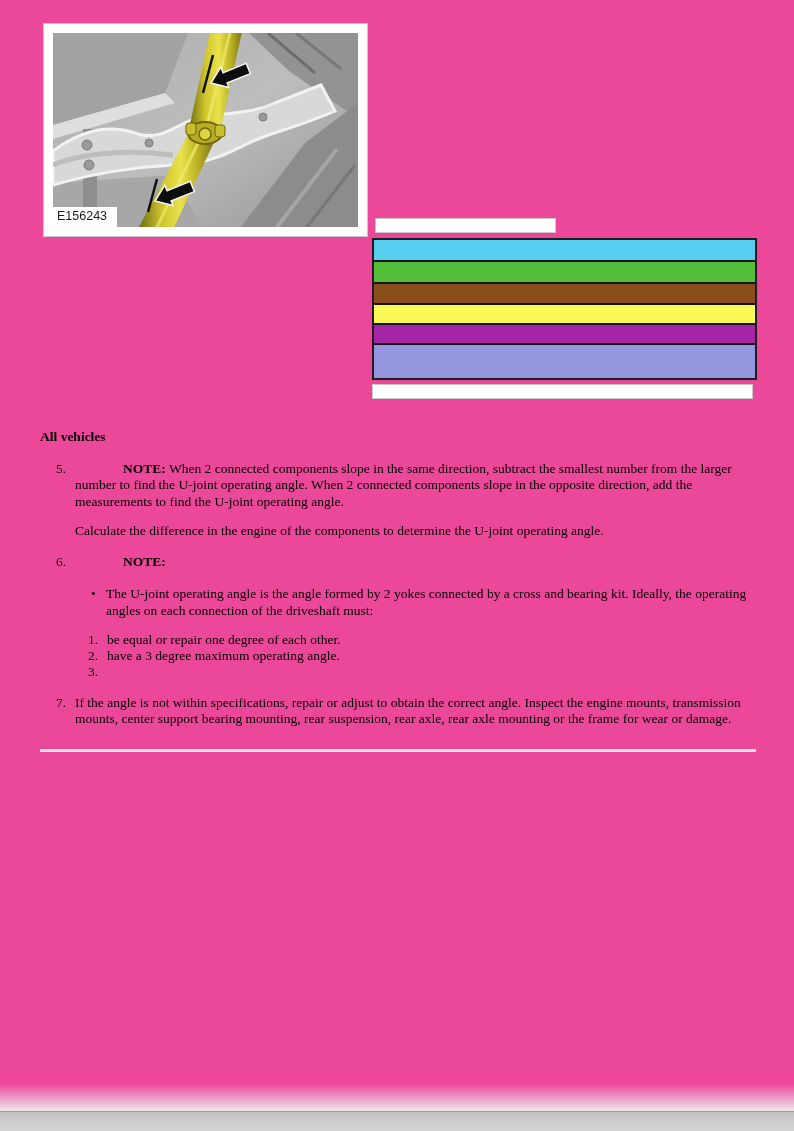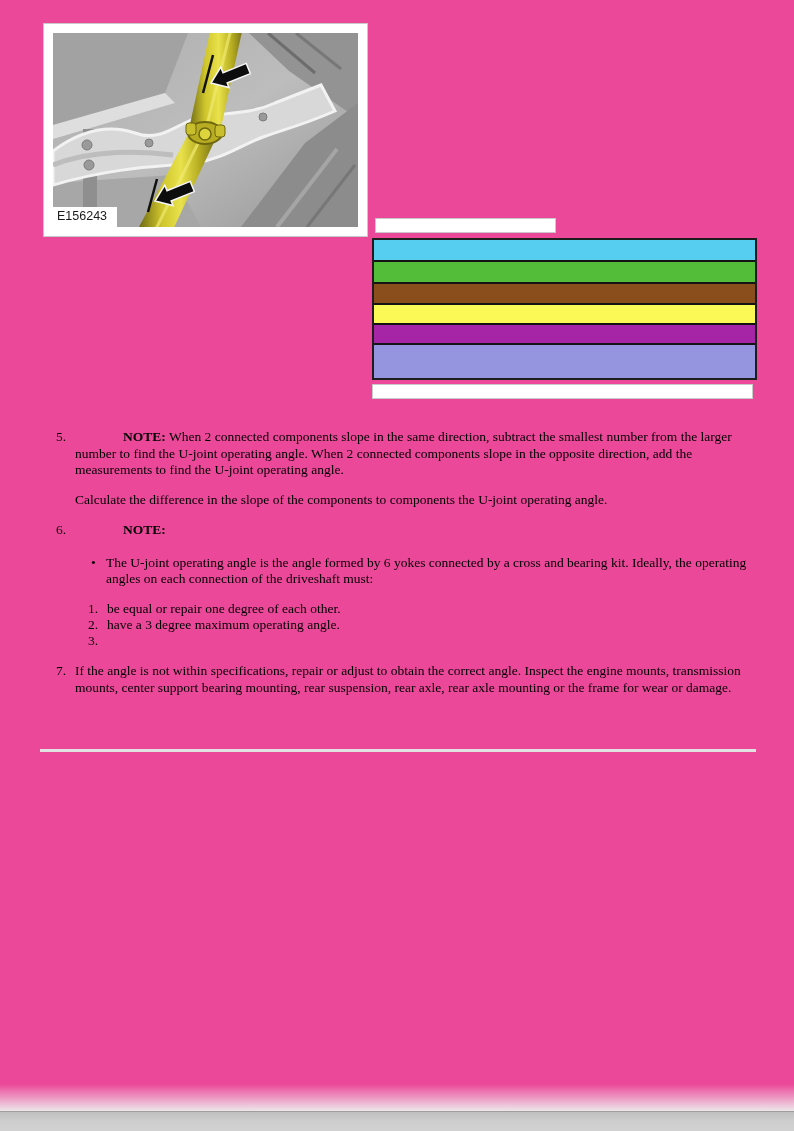--- a/index.html
+++ b/index.html
@@ -126,36 +126,37 @@
     <div class="cbar cb1" style="background: rgb(83, 188, 56);"></div>
     <div class="cbar cb2" style="background: rgb(138, 77, 28);"></div>
     <div class="cbar cb3" style="background: rgb(250, 249, 85);"></div>
     <div class="cbar cb4" style="background: rgb(165, 37, 166);"></div>
     <div class="cbar cb5" style="background: rgb(148, 148, 223);"></div>
   </div>
 
   <div class="box-empty box-bottom"></div>
 
   <div class="content">
+    <div class="heading">All vehicles</div>
 
     <div class="step">
       <div class="step-num">5.</div>
       <div class="step-body">
         <p class="p0"><span class="b">NOTE:</span> <span class="i">When 2 connected components slope in the same direction, subtract the smallest number from the larger number to find the U-joint operating angle. When 2 connected components slope in the opposite direction, add the measurements to find the U-joint operating angle.</span></p>
-        <p class="p-calc">Calculate the difference in the slope of the components to components the U-joint operating angle.</p>
+        <p class="p-calc">Calculate the difference in the engine of the components to determine the U-joint operating angle.</p>
       </div>
     </div>
 
     <div class="step step-gap">
       <div class="step-num">6.</div>
       <div class="step-body">
         <p class="p0"><span class="b">NOTE:</span></p>
         <div class="bullet-row">
           <span class="bullet-glyph">•</span>
-          <span class="i">The U-joint operating angle is the angle formed by 6 yokes connected by a cross and bearing kit. Ideally, the operating angles on each connection of the driveshaft must:</span>
+          <span class="i">The U-joint operating angle is the angle formed by 2 yokes connected by a cross and bearing kit. Ideally, the operating angles on each connection of the driveshaft must:</span>
         </div>
         <div class="sublist">
           <div class="subitem">
             <span class="sub-num">1.</span>
             <span>be equal or repair one degree of each other.</span>
           </div>
           <div class="subitem">
             <span class="sub-num">2.</span>
             <span>have a 3 degree maximum operating angle.</span>
           </div>

